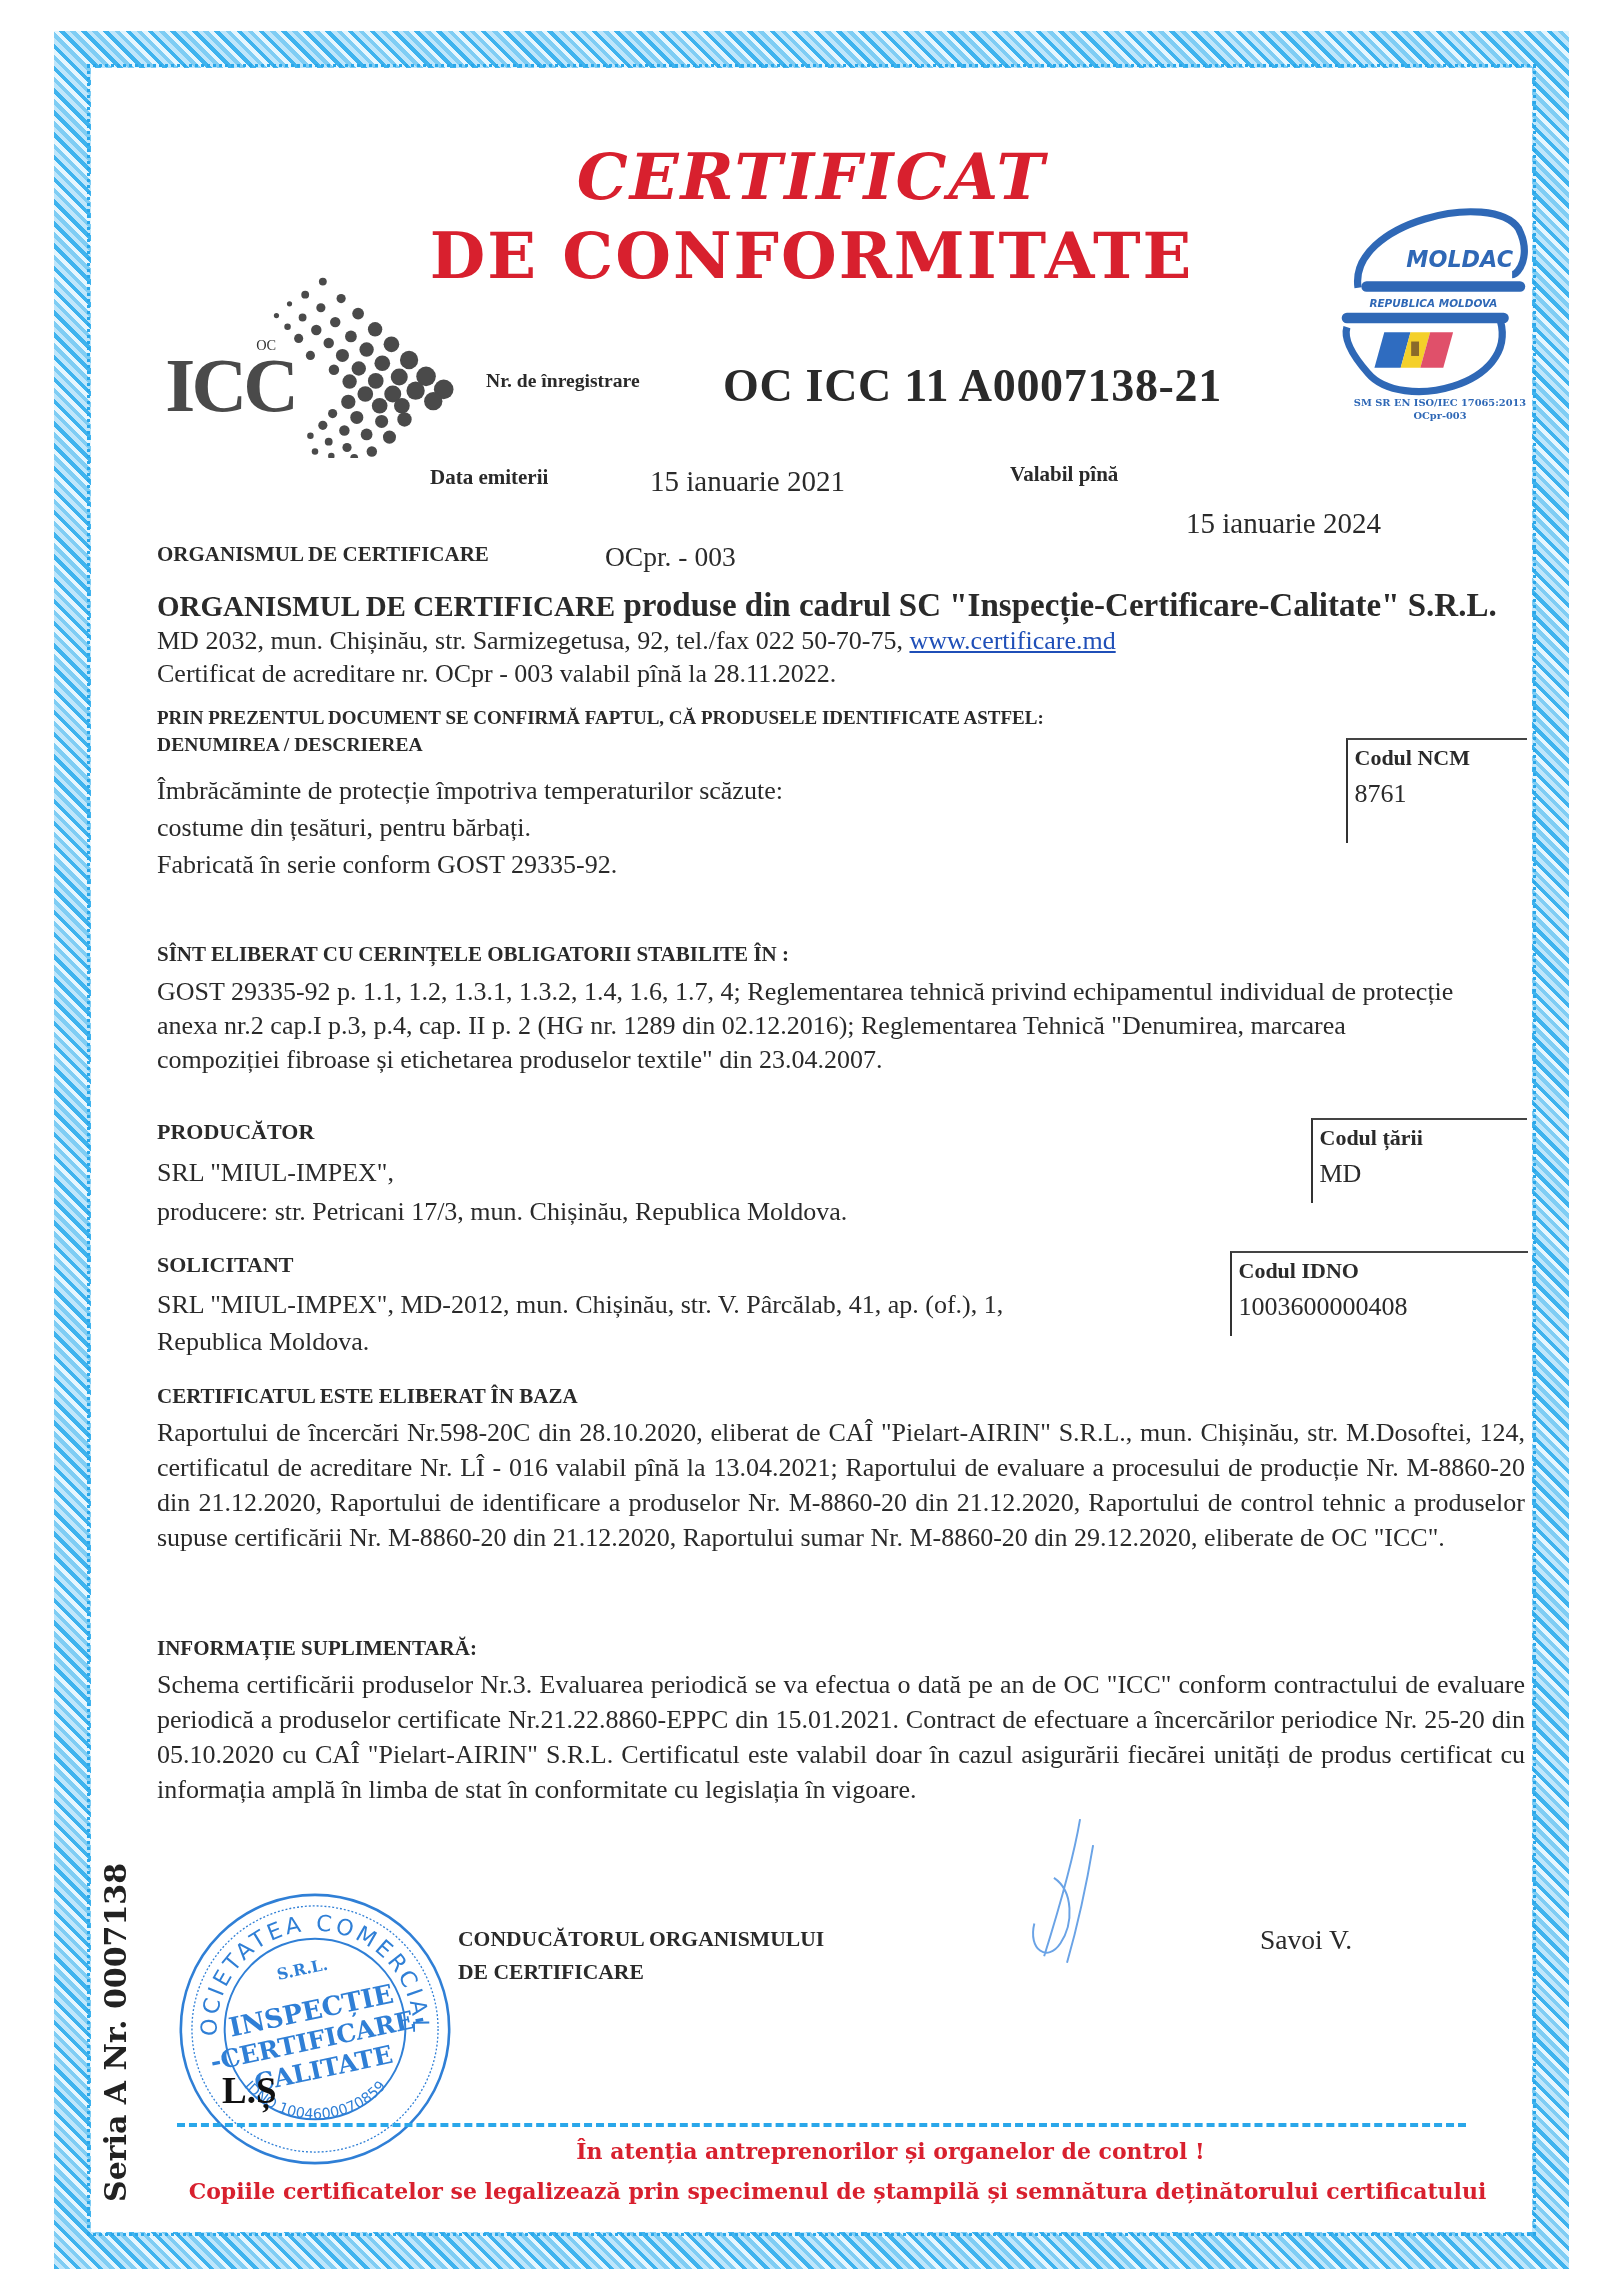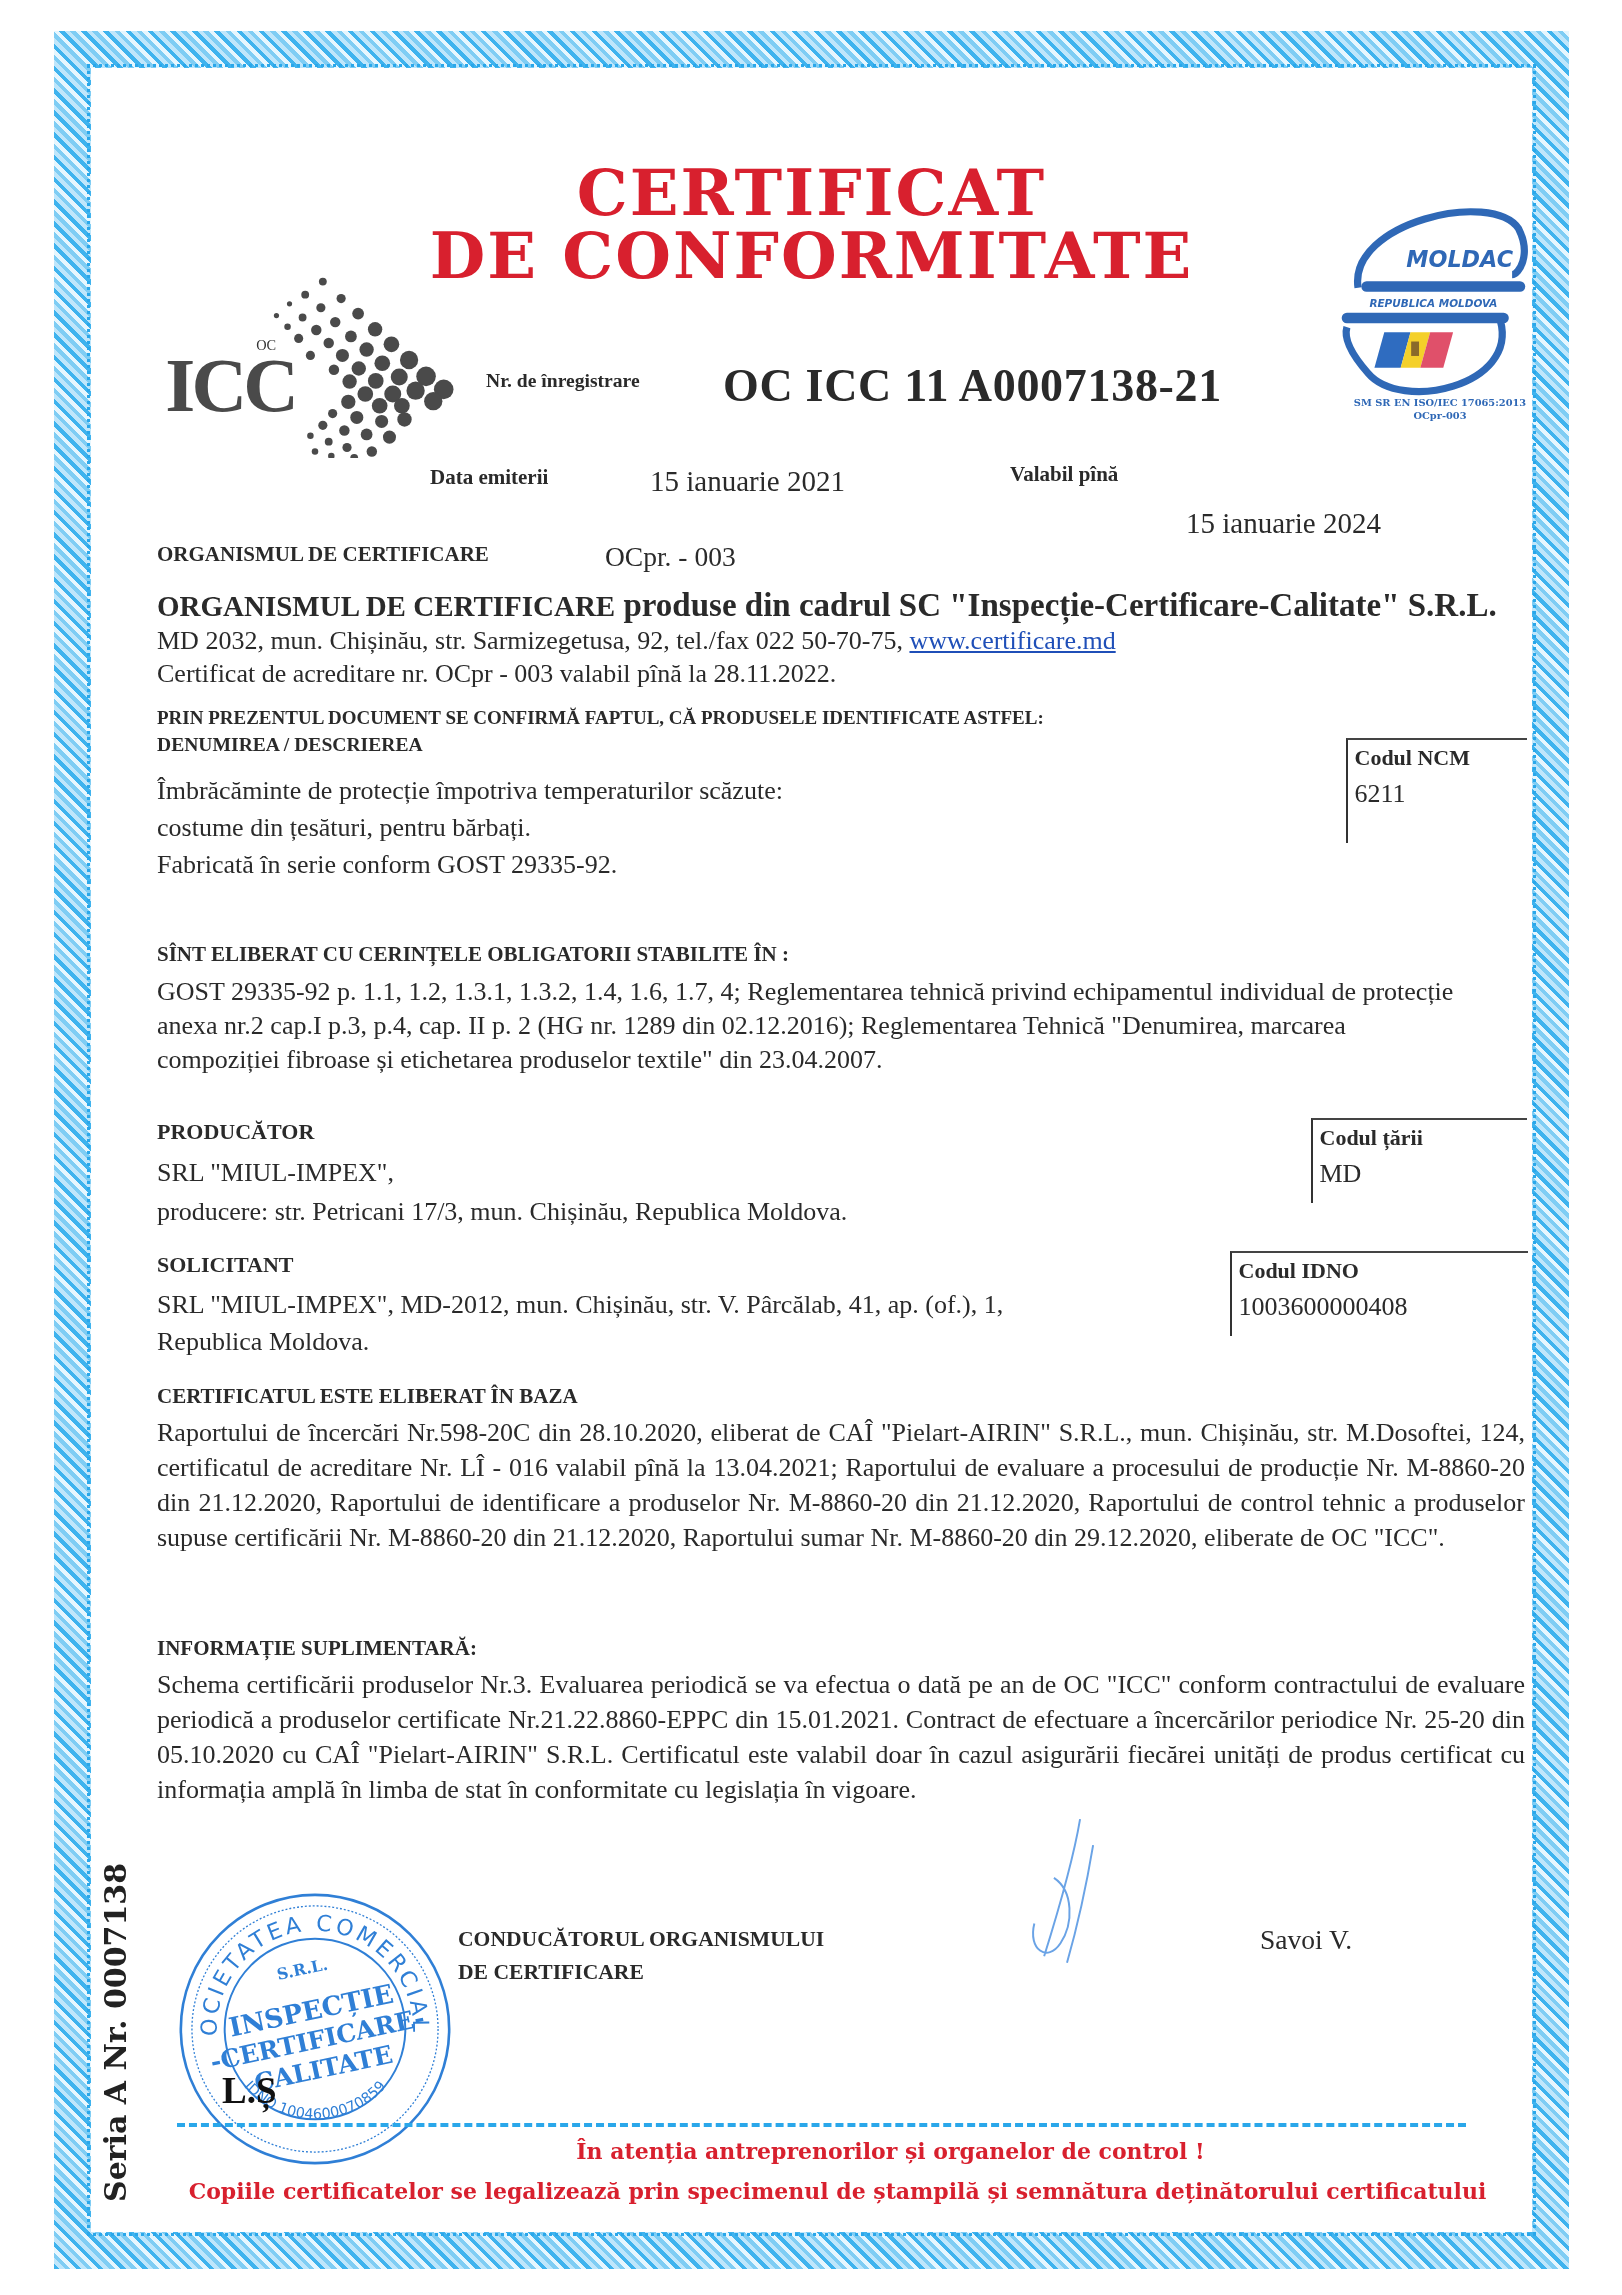--- a/index.html
+++ b/index.html
@@ -44,21 +44,21 @@
     font-family: "DejaVu Serif", serif; font-weight: bold; font-size: 30px; color: #222; white-space: nowrap;
   }
   .stamp { left: 171px; top: 1885px; width: 288px; height: 288px; }
   .signature { left: 982px; top: 1806px; width: 170px; height: 196px; }
 </style>
 </head>
 <body>
 
 <div class="frame"></div>
 
-<div class="abs title" style="top:161px;">CERTIFICAT</div>
+<div class="abs title" style="top:145px;font-style:italic;">CERTIFICAT</div>
 <div class="abs title" style="top:224px;">DE CONFORMITATE</div>
 
 <div class="abs icc-logo">
   <svg width="301" height="196" viewBox="0 0 460 300">
     <g fill="#4a4a4a" id="icc-dots">
       <circle cx="255" cy="30" r="6"></circle>
       <circle cx="228" cy="50" r="6"></circle>
         <circle cx="283" cy="56" r="7"></circle>
       <circle cx="204" cy="64" r="4"></circle>
         <circle cx="252" cy="70" r="7"></circle>
@@ -156,21 +156,21 @@
 <div class="abs heading" style="left:157px; top:707px; font-size:19px;">PRIN  PREZENTUL DOCUMENT SE CONFIRMĂ FAPTUL, CĂ PRODUSELE IDENTIFICATE ASTFEL:</div>
 <div class="abs heading" style="left:157px; top:734px; font-size:19.6px;">DENUMIREA / DESCRIEREA</div>
 
 <div class="abs body-text" style="left:157px; top:772px; width:1112px; line-height:37px;">
   <div>Îmbrăcăminte de protecție împotriva temperaturilor scăzute:</div>
   <div>costume din țesături, pentru bărbați.</div>
   <div>Fabricată în serie conform GOST 29335-92.</div>
 </div>
 <div class="abs code-box" style="left:1346px; top:738px; width:181px; height:105px;">
   <div class="code-label">Codul NCM</div>
-  <div class="code-value">6211</div>
+  <div class="code-value">8761</div>
 </div>
 
 <div class="abs heading" style="left:157px; top:942px; font-size:21px;">SÎNT ELIBERAT CU CERINȚELE OBLIGATORII STABILITE ÎN :</div>
 <div class="abs body-text" style="left:157px; top:975px; width:1309px; line-height:34px;">GOST 29335-92 p. 1.1, 1.2, 1.3.1, 1.3.2, 1.4, 1.6, 1.7, 4; Reglementarea tehnică privind echipamentul individual de protecție  anexa nr.2 cap.I p.3, p.4, cap. II p. 2 (HG nr. 1289 din 02.12.2016); Reglementarea Tehnică "Denumirea, marcarea compoziției fibroase și etichetarea produselor textile" din 23.04.2007.</div>
 
 <div class="abs heading" style="left:157px; top:1119px;">PRODUCĂTOR</div>
 <div class="abs body-text" style="left:157px; top:1153px; width:1112px; line-height:39px;">
   <div>SRL "MIUL-IMPEX",</div>
   <div>producere: str. Petricani 17/3, mun. Chișinău, Republica Moldova.</div>
 </div>

